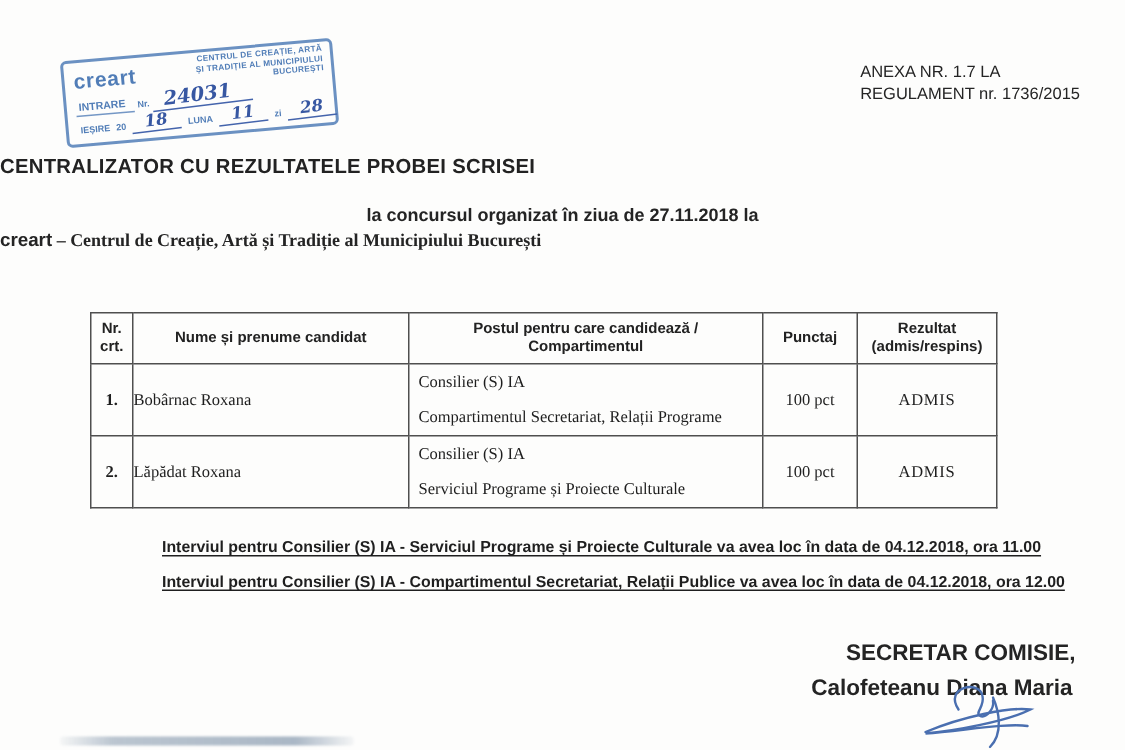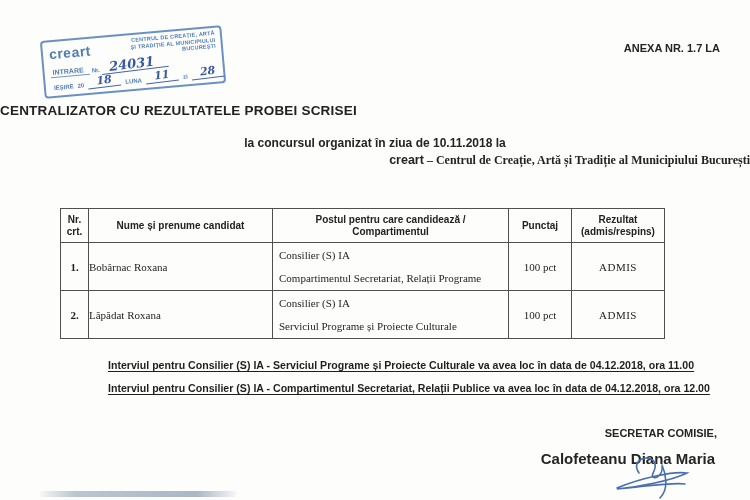--- a/index.html
+++ b/index.html
@@ -35,35 +35,35 @@
     font-family:"DejaVu Serif", serif; font-style:italic; font-weight:600;
     color:#2d4f9e; font-size:13px; line-height:12px;
     border-bottom:1px solid #3b5ca8; transform:rotate(-2deg);
   }
   .hand.nr { padding:0 14px 0 8px; }
   .hand.sm { font-size:11px; padding:0 9px; margin:0 2px; }
 
   
   .annex {
     position:absolute; right:30px; top:41px; text-align:left;
-    font-weight:700; font-size:11px; line-height:15px; color:#242424;
+    font-weight:400; font-size:11px; line-height:15px; color:#242424;
   }
 
   
   .doc-title {
     position:absolute; left:0; right:0; top:103px; 
     font-weight:700; font-size:13.5px; letter-spacing:0.2px; color:#222;
   }
   .doc-sub1 {
     position:absolute; left:0; right:0; top:136px; text-align:center;
     font-weight:700; font-size:12px; color:#242424;
   }
   .doc-sub2 {
-    position:absolute; left:0; right:0; top:153px; text-align:right;
-    font-size:12px; color:#242424;padding-left:44px;
+    position:absolute; left:0; right:0; top:153px; text-align:left;
+    font-size:12px; color:#242424;
   }
   .doc-sub2 .logo-inline { font-family:"Liberation Sans", sans-serif; font-weight:700; font-size:12.5px; }
   .doc-sub2 .sub2-text { font-family:"Liberation Serif", serif; font-weight:700; margin-left:3px; }
 
   
   table.results {
     position:absolute; left:60px; top:208px; width:604px;
     border-collapse:collapse; table-layout:fixed;
   }
   table.results th, table.results td {
@@ -84,21 +84,21 @@
 
   
   .note {
     position:absolute; left:60px; font-weight:700; font-size:10.6px; color:#1f1f1f;
     text-decoration:underline; text-underline-offset:2px; white-space:nowrap;padding-left:48px;
   }
   .note1 { top:359px; }
   .note2 { top:382px;text-decoration:underline; }
 
   
-  .sig-role  { position:absolute; right:33px; top:427px; font-weight:700; font-size:11px; color:#242424; }
+  .sig-role  { position:absolute; right:33px; top:427px; font-weight:700; font-size:15px; color:#242424; }
   .sig-name  { position:absolute; right:35px; top:450px; font-weight:700; font-size:15px; color:#242424; }
   .sig-scribble { position:absolute; right:48px; top:453px; width:95px; height:46px; }
 
   
   .artifact {
     position:absolute; left:40px; top:491px; width:196px; height:6px;
     background:linear-gradient(90deg, rgba(100,125,150,0.05), rgba(95,120,148,0.42) 18%, rgba(88,114,144,0.5) 80%, rgba(100,125,150,0.05));
     border-radius:2px; filter:blur(0.7px);
   }
 </style>
@@ -125,24 +125,25 @@
       <span class="hand sm">18</span>
       <span class="stamp-label small">LUNA</span>
       <span class="hand sm">11</span>
       <span class="stamp-label small">zi</span>
       <span class="hand sm">28</span>
     </div>
   </div>
 
   <div class="annex">
     <div>ANEXA NR. 1.7 LA</div>
+    <div>REGULAMENT nr. 1736/2015</div>
   </div>
 
   <div class="doc-title">CENTRALIZATOR CU REZULTATELE PROBEI SCRISEI</div>
-  <div class="doc-sub1">la concursul organizat în  ziua de 10.11.2018 la</div>
+  <div class="doc-sub1">la concursul organizat în  ziua de 27.11.2018 la</div>
   <div class="doc-sub2">
     <span class="logo-inline">creart</span><span class="sub2-text">– Centrul de Creație, Artă și Tradiție al Municipiului București</span>
   </div>
 
   <table class="results">
     <colgroup>
       <col style="width:28px">
         <col style="width:184px">
         <col style="width:236px">
         <col style="width:63px">

